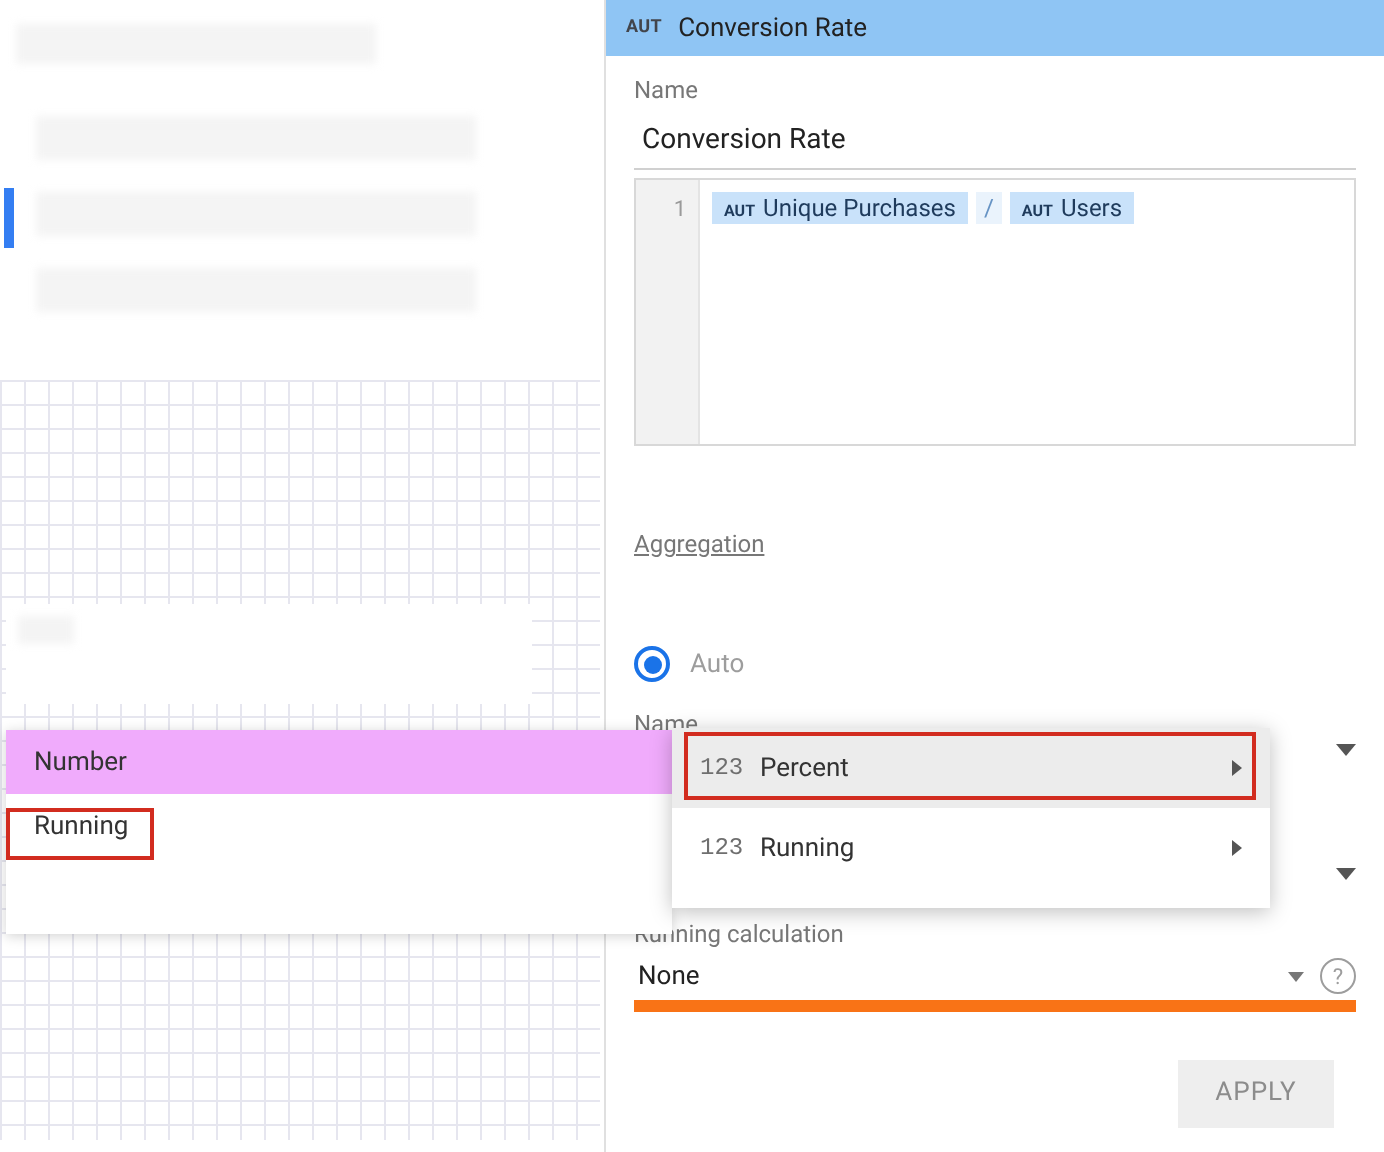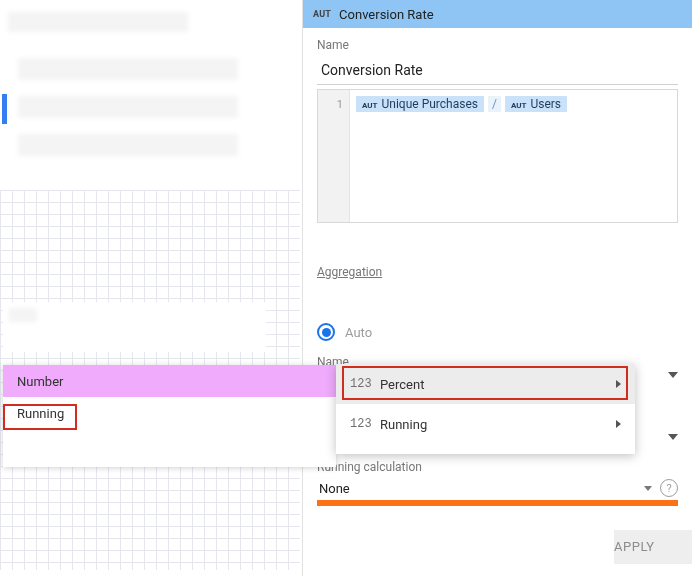--- a/index.html
+++ b/index.html
@@ -76,23 +76,23 @@
     border-bottom:6px solid #f97316; height:30px; }
   .running-value { font-size:13px; color:#222; padding-left:2px;}
   .running-right { display:flex; align-items:center; gap:8px;}
   .caret-small { width:0;height:0;border-left:4px solid transparent;border-right:4px solid transparent;border-top:5px solid #777;}
   .help {
     width:18px;height:18px;border:1.4px solid #9d9d9d;border-radius:50%;display:flex;
     align-items:center;justify-content:center;font-size:11px;color:#9d9d9d;
   }
 
   .apply-btn {
-    position:absolute; right:0; bottom:12px; width:78px; height:34px;
+    position:absolute; right:25px; bottom:12px; width:78px; height:34px;
     background:#eeeeee; color:#8c8c8c; font-size:13px; letter-spacing:0.5px;
-    text-align:left; line-height:34px;
+    text-align:center; line-height:34px;
   }
 
   
   .type-menu {
     position:absolute; left:336px; top:364px; width:299px; height:90px; background:#fff;
     box-shadow: 0 2px 10px rgba(0,0,0,0.25); z-index:10;
   }
   .menu-row { height:40px; display:flex; align-items:center; padding:0 14px; font-size:13px; color:#333;
     position:relative;}
   .menu-row.hover { background:#ececec; }

